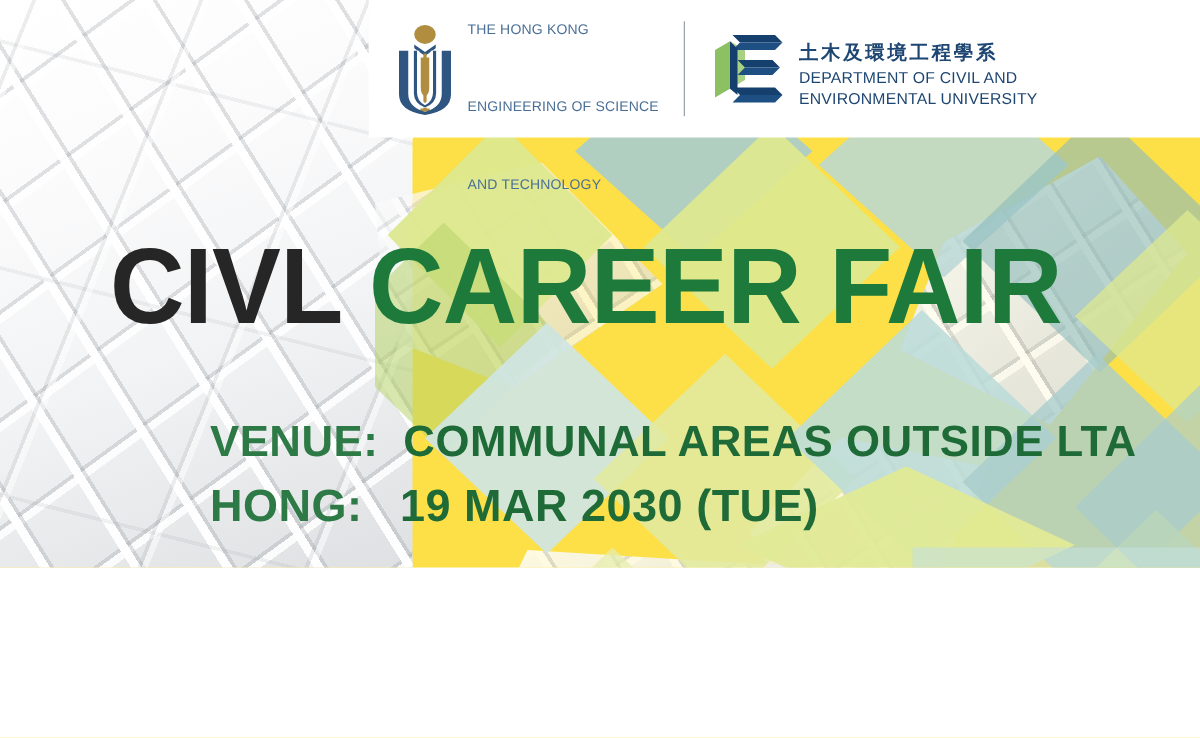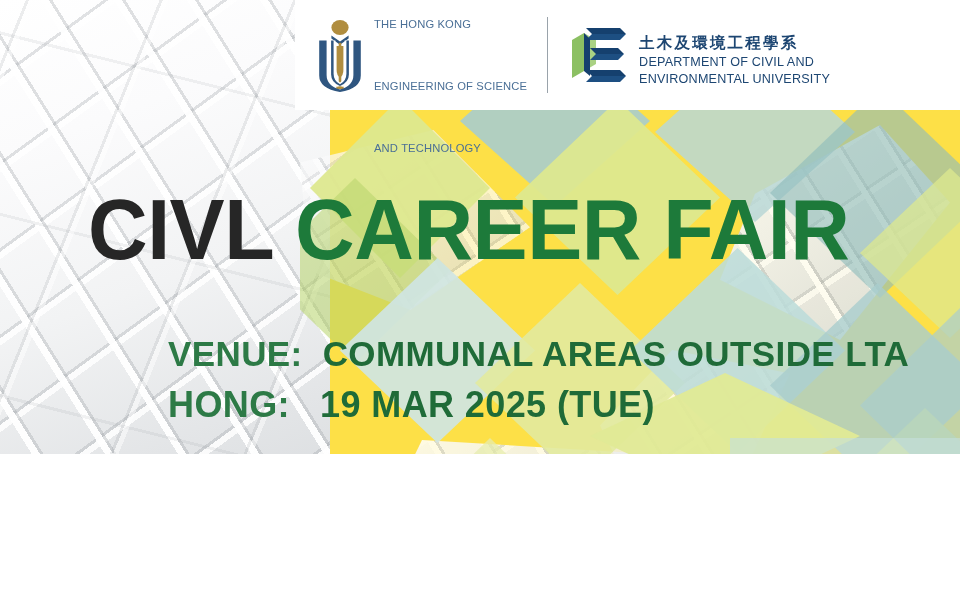--- a/index.html
+++ b/index.html
@@ -317,20 +317,20 @@
       <span class="t-dark">CIVL</span><span> </span><span class="t-green">CAREER FAIR</span>
     </div>
 
     <div class="details">
 
       <span class="line line-venue">
         <span class="lbl">VENUE:</span><span class="gap1"></span><span class="val">COMMUNAL AREAS OUTSIDE LTA</span>
       </span>
 
       <span class="line line-date">
-        <span class="lbl">HONG:</span><span class="gap2"></span><span class="val">19 MAR 2025 (TUE)</span>
+        <span class="lbl">HONG:</span><span class="gap2"></span><span class="val">19 MAR 2030 (TUE)</span>
       </span>
 
 
     </div>
   </div>
 
 </div>
 
 </body></html>

